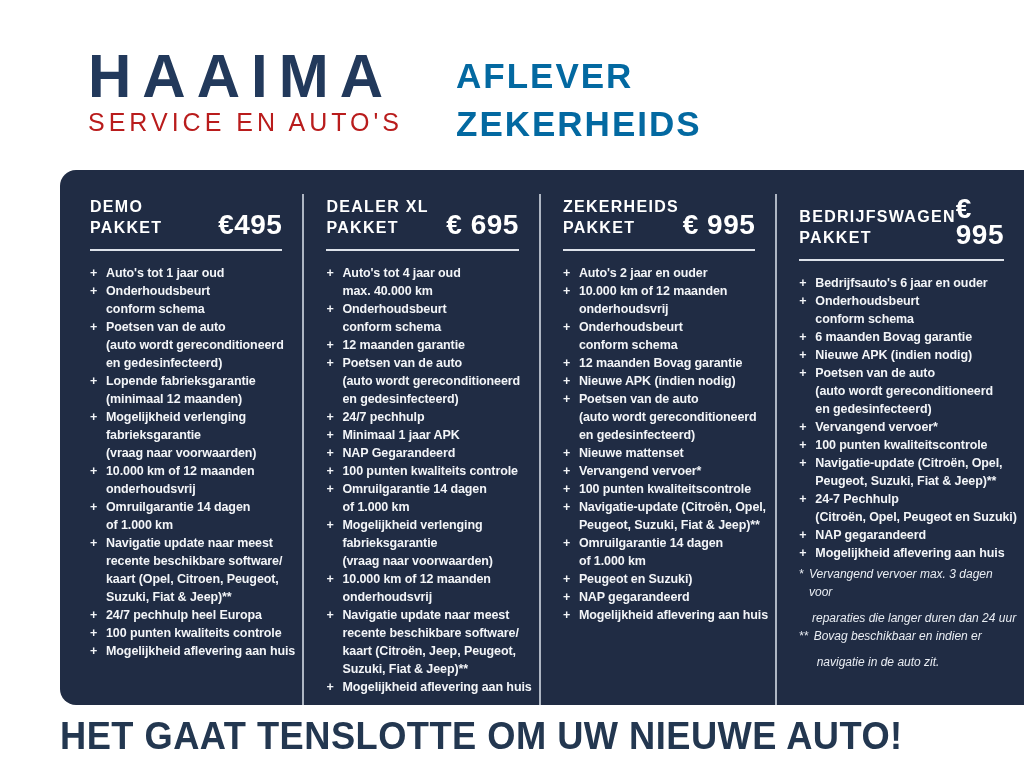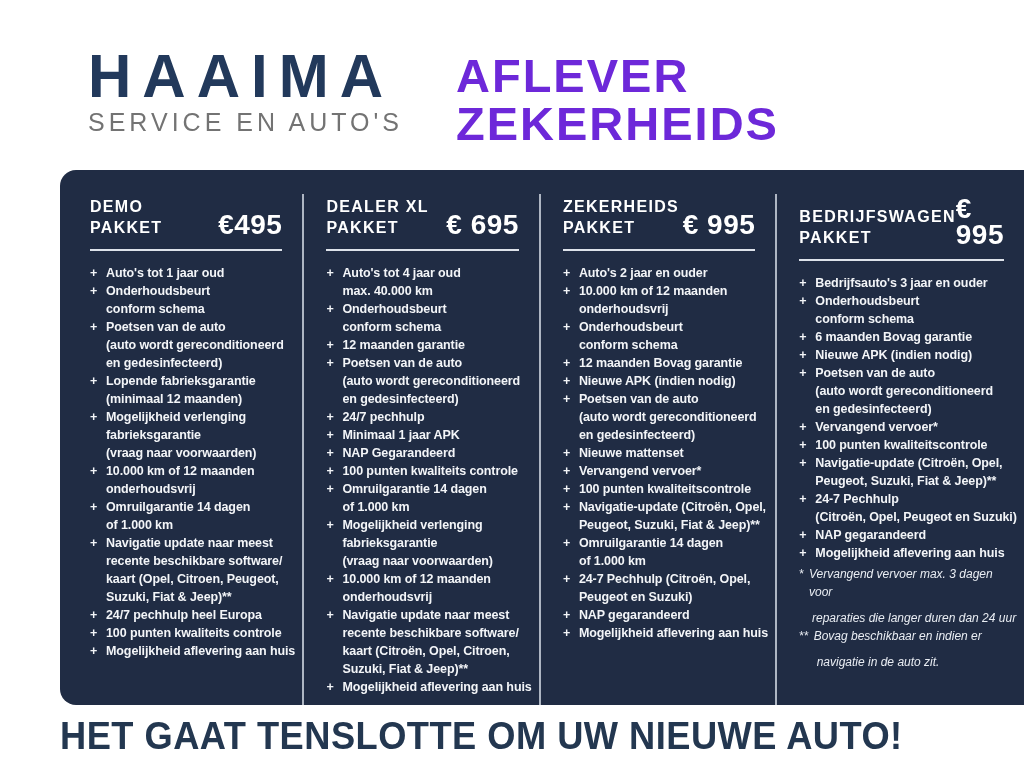--- a/index.html
+++ b/index.html
@@ -13,25 +13,25 @@
   .page { position: absolute; inset: 0; }
 
   
   .brand-block { position: absolute; left: 88px; top: 46px; color: var(--navy, #22395b); }
   .brand-name {
     font-size: 60px; font-weight: 700; letter-spacing: 11px;
     line-height: 60px; transform: scaleY(1.02); transform-origin: left top;
   }
   .brand-sub {
     font-size: 25px; font-weight: 400; letter-spacing: 4px;
-    margin-top: 2px; color: #737373;
+    margin-top: 2px; color: #b91c1c;
   }
   .page-title {
     position: absolute; left: 456px; top: 52px;
-    color: #6d28d9; font-weight: 700; font-size: 47px;
+    color: #0369a1; font-weight: 700; font-size: 35px;
     line-height: 48px; letter-spacing: 2px;
   }
 
   
   .panel {
     position: absolute; left: 60px; top: 170px; right: 0; height: 535px;
     background: var(--panel, #202c44);
     border-radius: 16px 0 0 16px;
     display: flex;
     padding: 24px 0 0 0;
@@ -263,21 +263,21 @@
             <div class="item-lines">
               <div>10.000 km of 12 maanden</div>
               <div>onderhoudsvrij</div>
             </div>
           </div>
           <div class="item">
             <span class="plus">+</span>
             <div class="item-lines">
               <div>Navigatie update naar meest</div>
               <div>recente beschikbare software/</div>
-              <div>kaart (Citroën, Opel, Citroen,</div>
+              <div>kaart (Citroën, Jeep, Peugeot,</div>
               <div>Suzuki, Fiat &amp; Jeep)**</div>
             </div>
           </div>
           <div class="item">
             <span class="plus">+</span>
             <div class="item-lines">
               <div>Mogelijkheid aflevering aan huis</div>
             </div>
           </div>
         </div>
@@ -362,21 +362,20 @@
           <div class="item">
             <span class="plus">+</span>
             <div class="item-lines">
               <div>Omruilgarantie 14 dagen</div>
               <div>of 1.000 km</div>
             </div>
           </div>
           <div class="item">
             <span class="plus">+</span>
             <div class="item-lines">
-              <div>24-7 Pechhulp (Citroën, Opel,</div>
               <div>Peugeot en Suzuki)</div>
             </div>
           </div>
           <div class="item">
             <span class="plus">+</span>
             <div class="item-lines">
               <div>NAP gegarandeerd</div>
             </div>
           </div>
           <div class="item">
@@ -395,21 +394,21 @@
             <div>BEDRIJFSWAGEN</div>
             <div>PAKKET</div>
           </div>
         <div class="pkg-price">€ 995</div>
       </div>
       <hr class="pkg-rule">
       <div class="pkg-items">
           <div class="item">
             <span class="plus">+</span>
             <div class="item-lines">
-              <div>Bedrijfsauto's 3 jaar en ouder</div>
+              <div>Bedrijfsauto's 6 jaar en ouder</div>
             </div>
           </div>
           <div class="item">
             <span class="plus">+</span>
             <div class="item-lines">
               <div>Onderhoudsbeurt</div>
               <div>conform schema</div>
             </div>
           </div>
           <div class="item">

